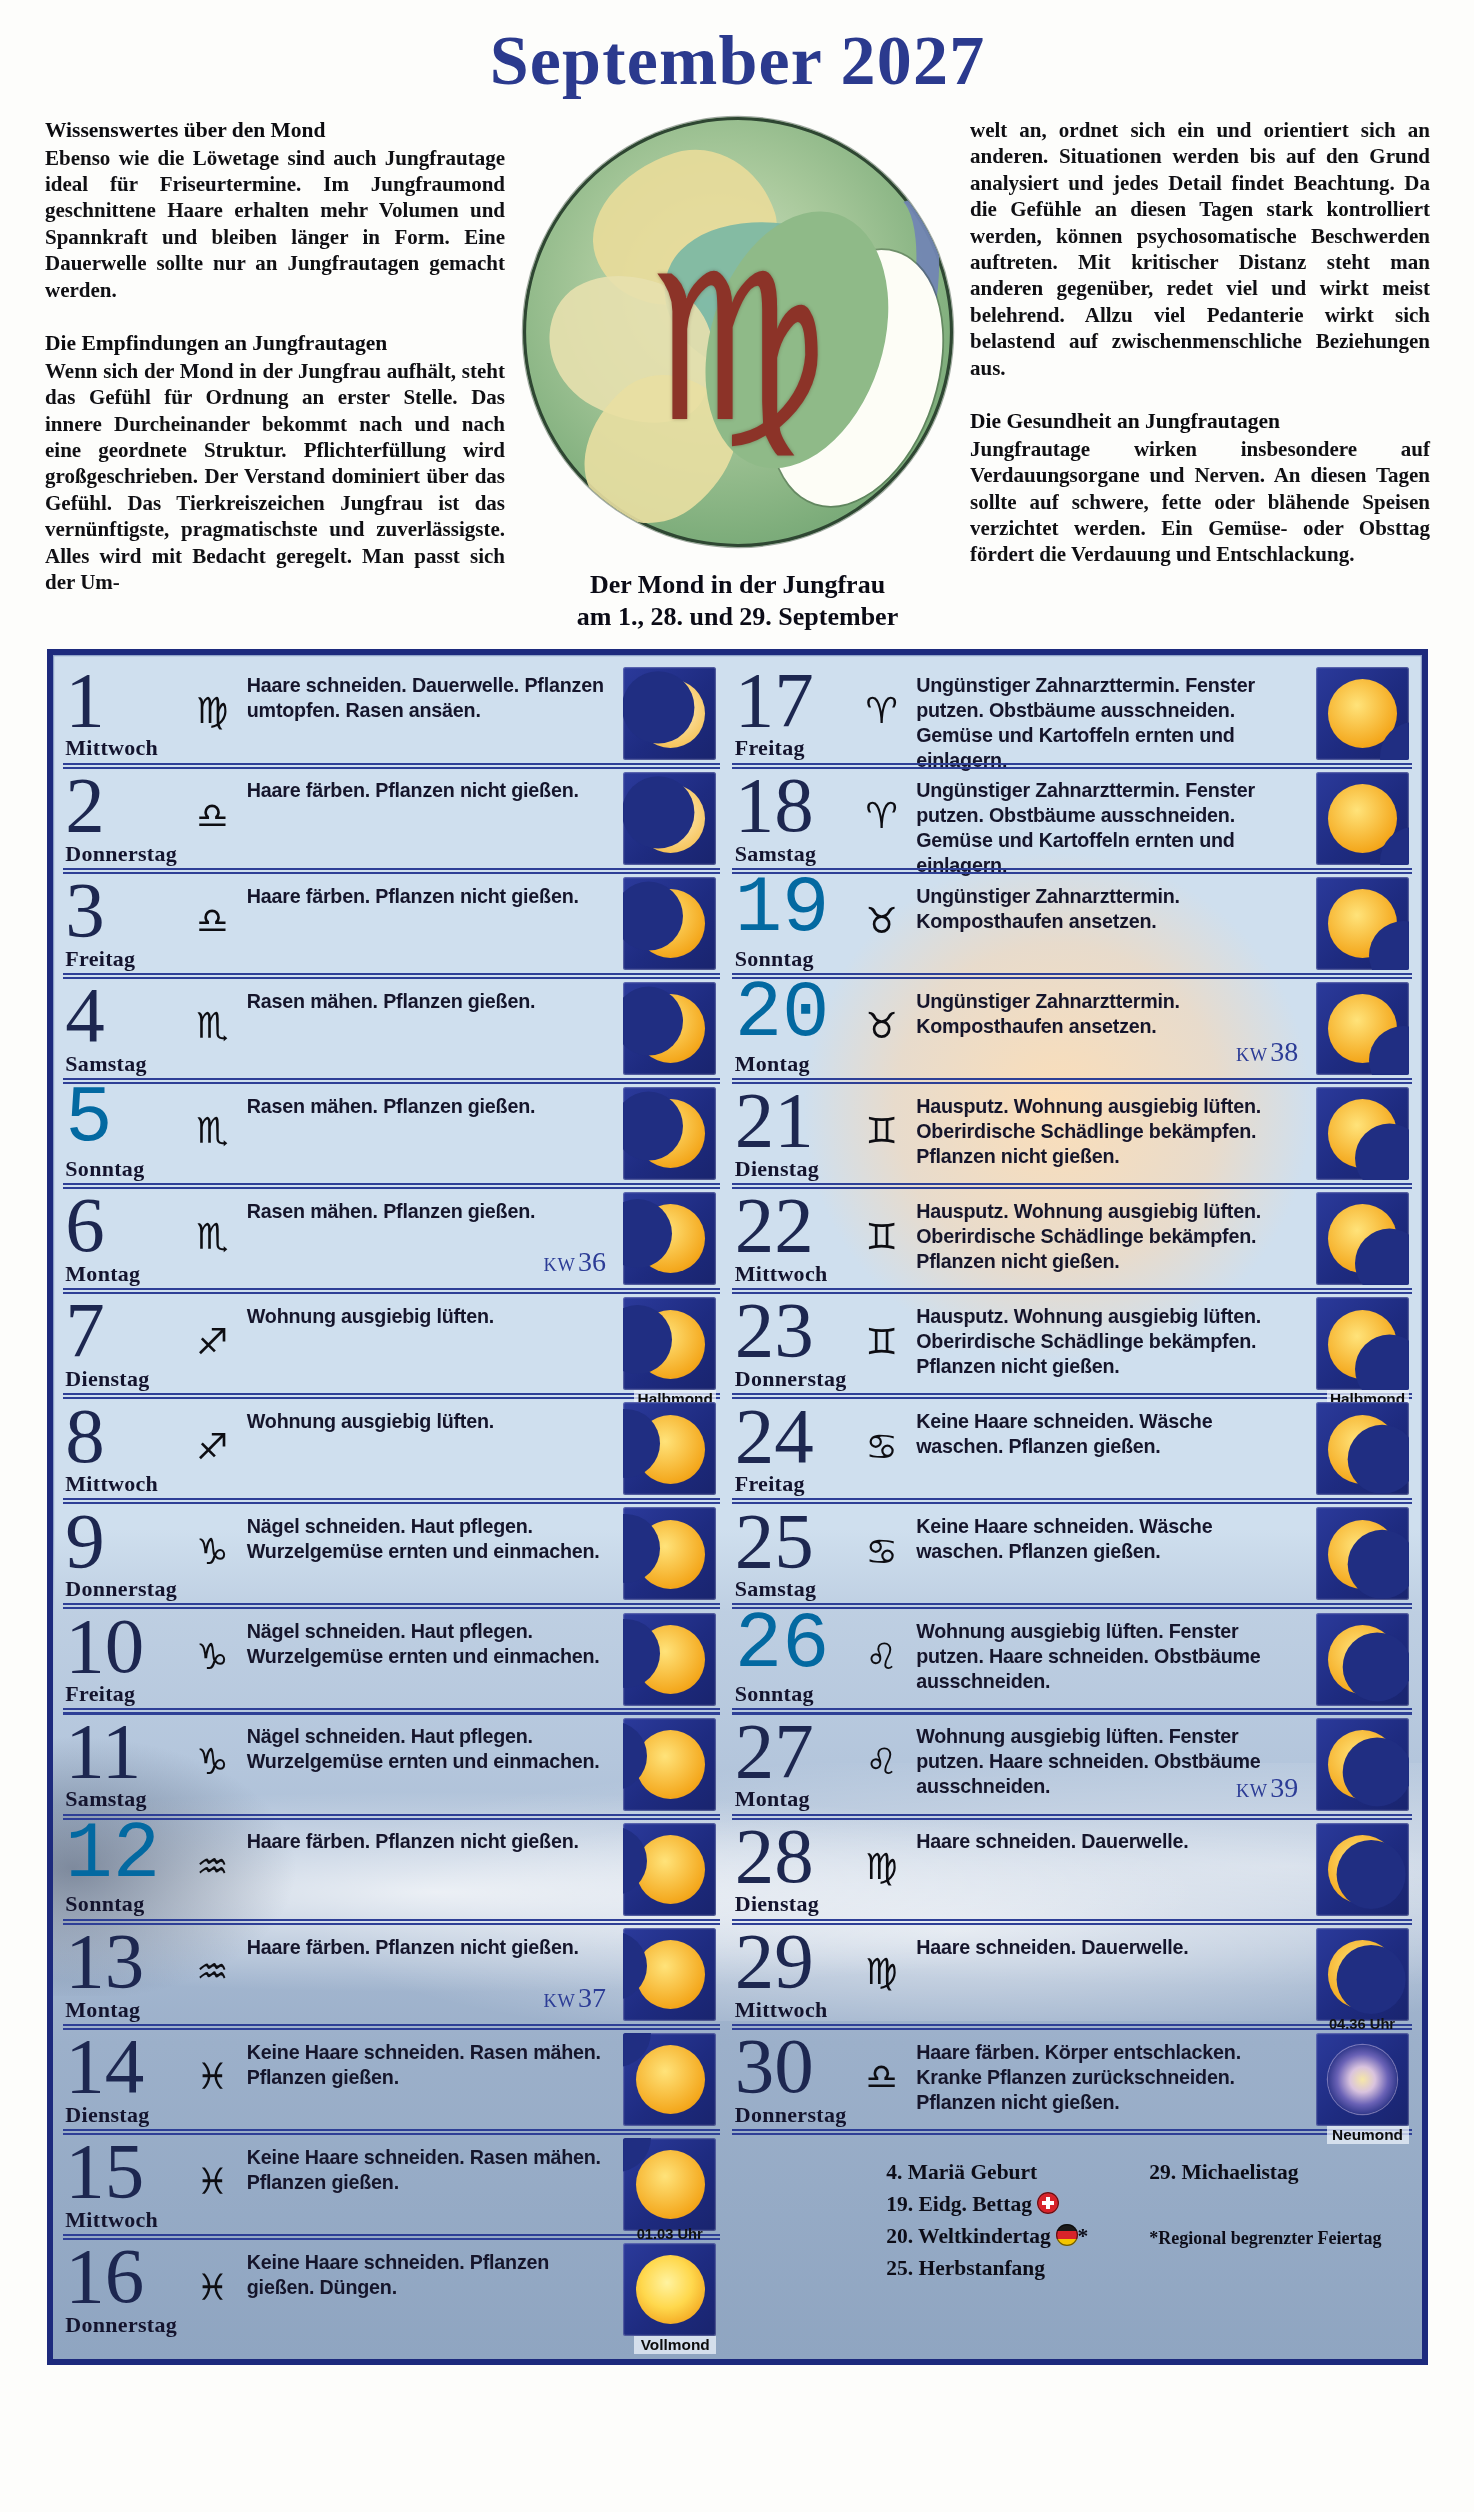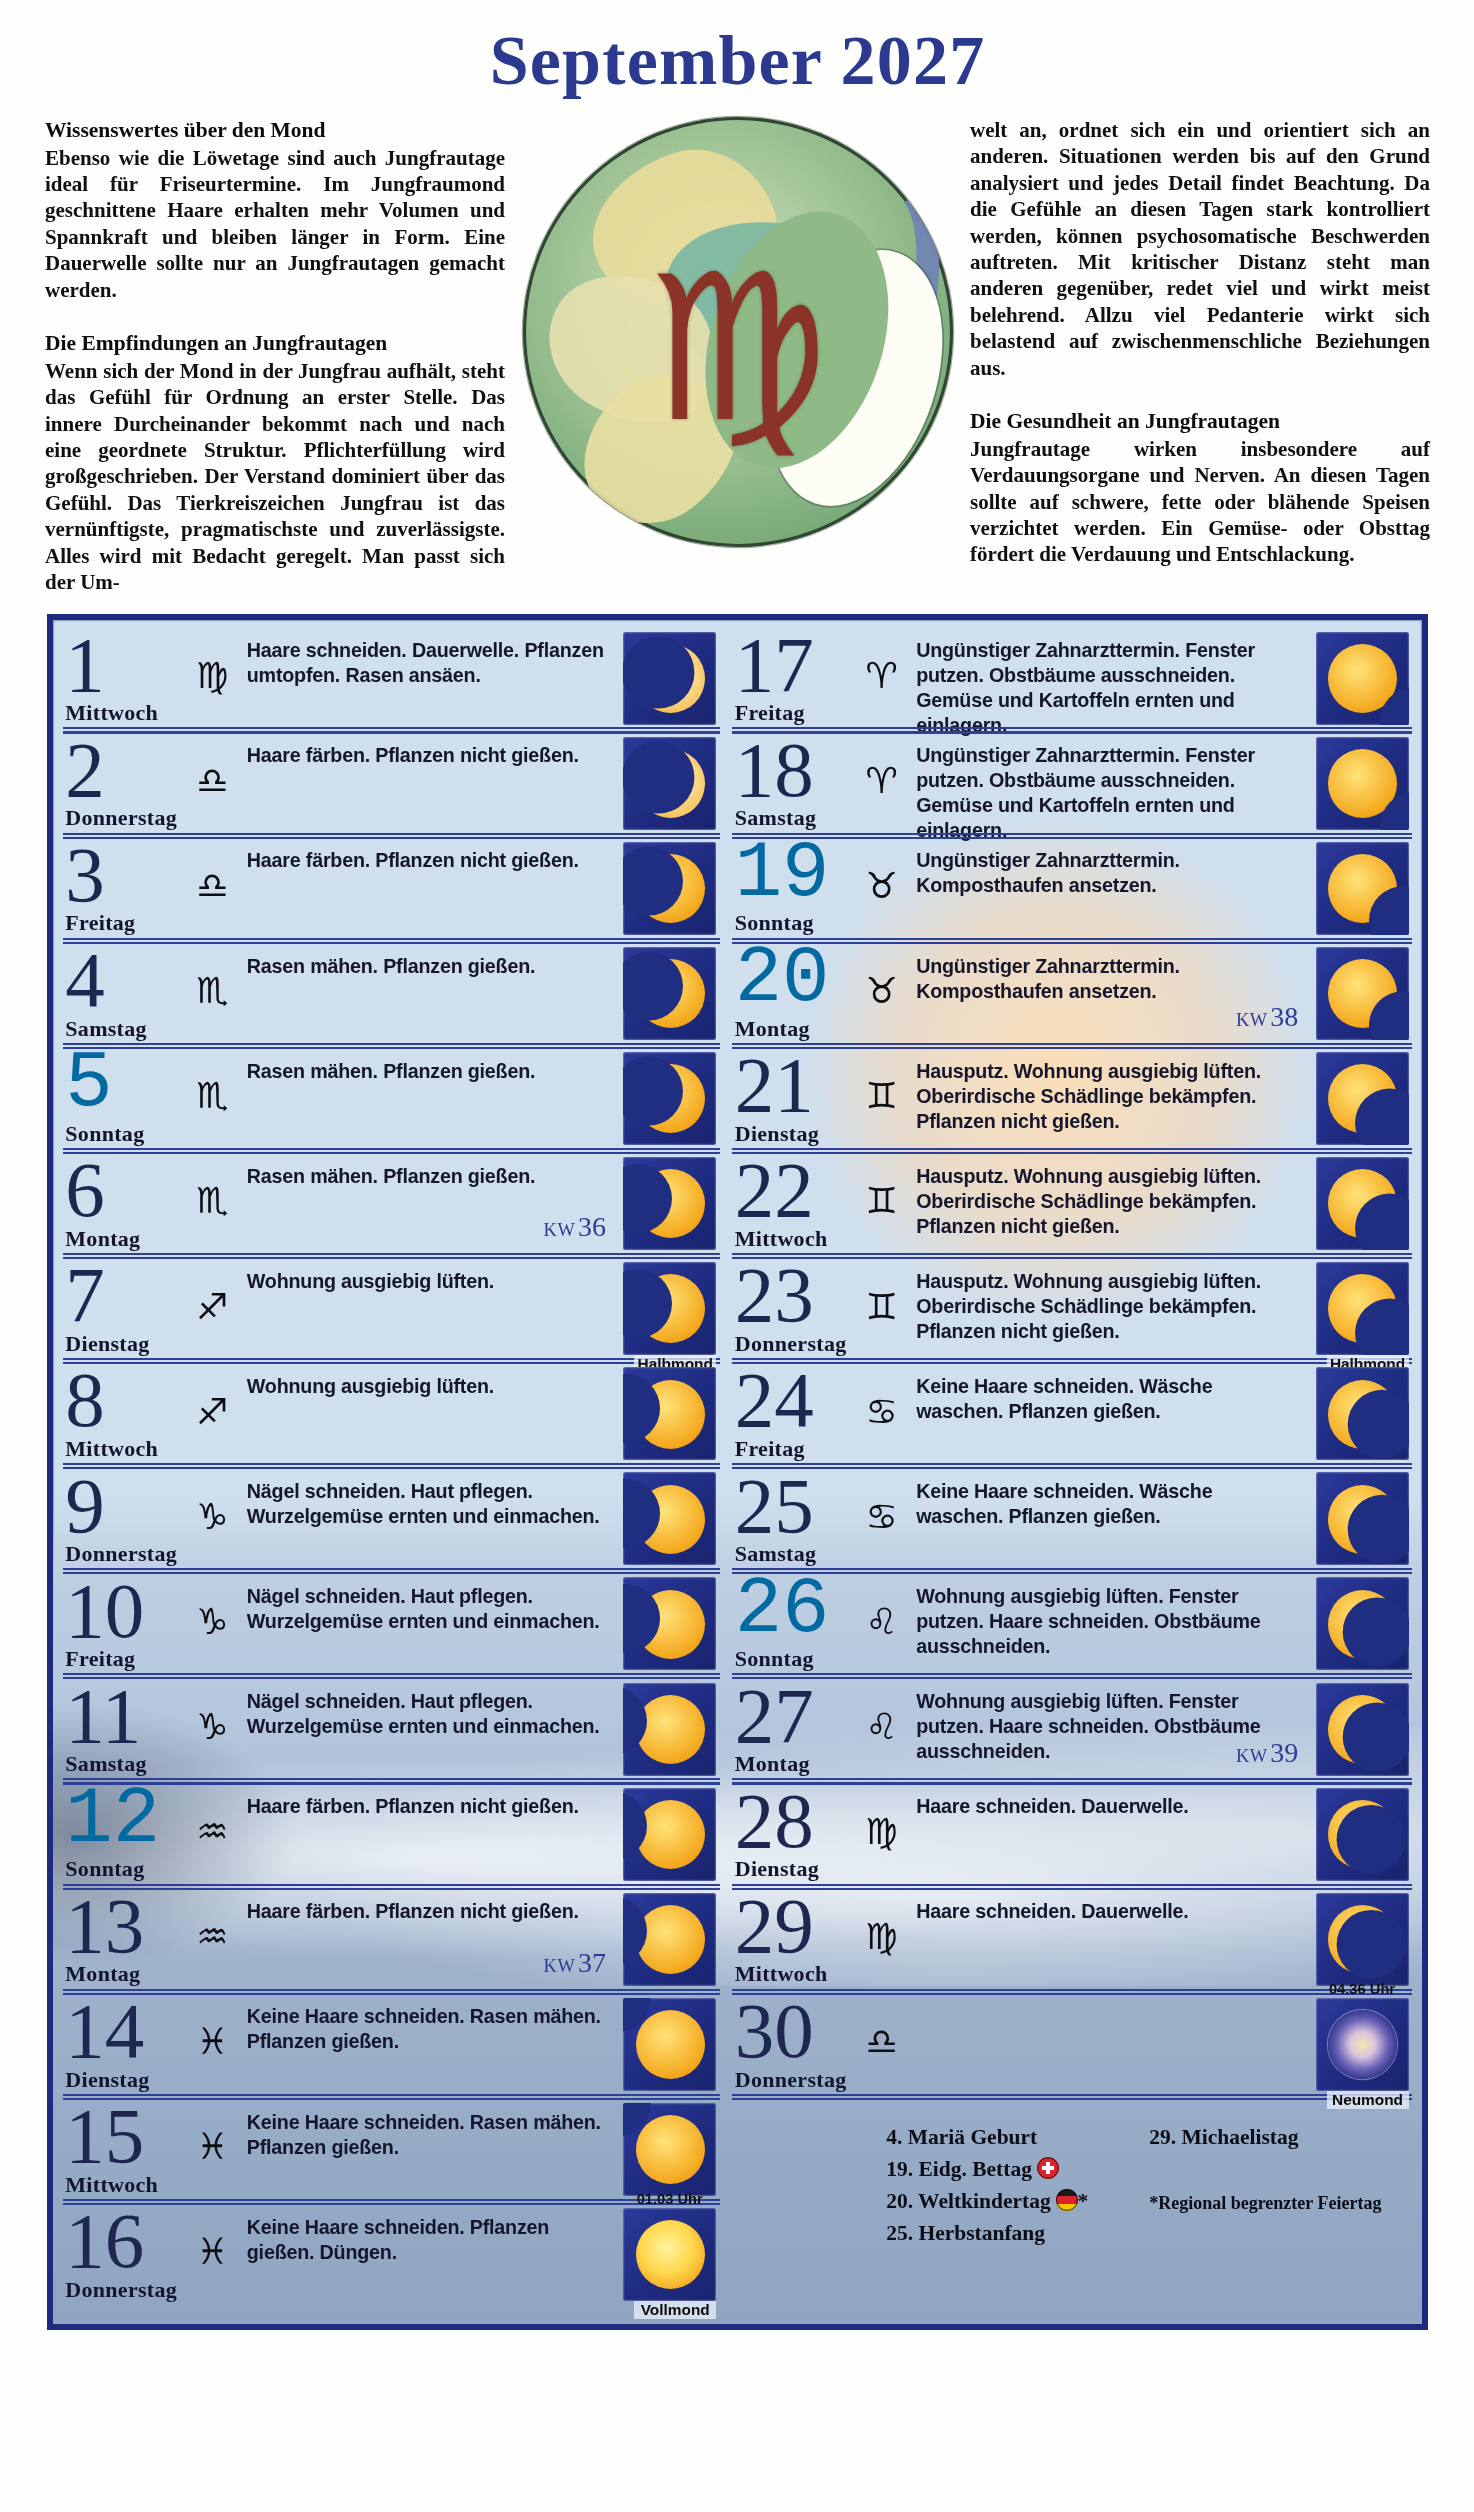--- a/index.html
+++ b/index.html
@@ -133,20 +133,24 @@
       <div class="zodiac-art">
         <div class="leaf l1"></div>
         <div class="leaf l2"></div>
         <div class="leaf l3"></div>
         <div class="leaf l4"></div>
         <div class="leaf l5"></div>
         <div class="sickle"></div>
         <div class="white-moon"></div>
         <div class="virgo-big">♍</div>
       </div>
+      <div class="art-caption">
+        <div>Der Mond in der Jungfrau</div>
+        <div>am 1., 28. und 29. September</div>
+      </div>
     </div>
 
     <div class="col">
       <p>welt an, ordnet sich ein und orientiert sich an anderen. Situationen werden bis auf den Grund analysiert und jedes Detail findet Beachtung. Da die Gefühle an diesen Tagen stark kontrolliert werden, können psychosomatische Beschwerden auftreten. Mit kritischer Distanz steht man anderen gegenüber, redet viel und wirkt meist belehrend. Allzu viel Pedanterie wirkt sich belastend auf zwischenmenschliche Beziehungen aus.</p>
       <div class="gap"></div>
       <h3>Die Gesundheit an Jungfrautagen</h3>
       <p>Jungfrautage wirken insbesondere auf Verdauungsorgane und Nerven. An diesen Tagen sollte auf schwere, fette oder blähende Speisen verzichtet werden. Ein Gemüse- oder Obsttag fördert die Verdauung und Entschlackung.</p>
     </div>
   </div>
 
@@ -602,20 +606,21 @@
         <div class="disc"></div>
         <div class="shadow"></div>
       </div>
 
     </div>
   </div>
             <div class="day-row">
     <div class="day-num">30</div>
     <div class="weekday">Donnerstag</div>
     <div class="zodiac">♎</div>
+    <div class="advice">Haare färben. Körper entschlacken. Kranke Pflanzen zurückschneiden. Pflanzen nicht gießen.</div>
 
     <div class="moon-wrap">
       <div class="moon-time" style="display: block;">04.36 Uhr</div>
       <div class="moon phase-new">
         <div class="disc"></div>
 
       </div>
       <div class="moon-label" style="display: block;">Neumond</div>
     </div>
   </div>

